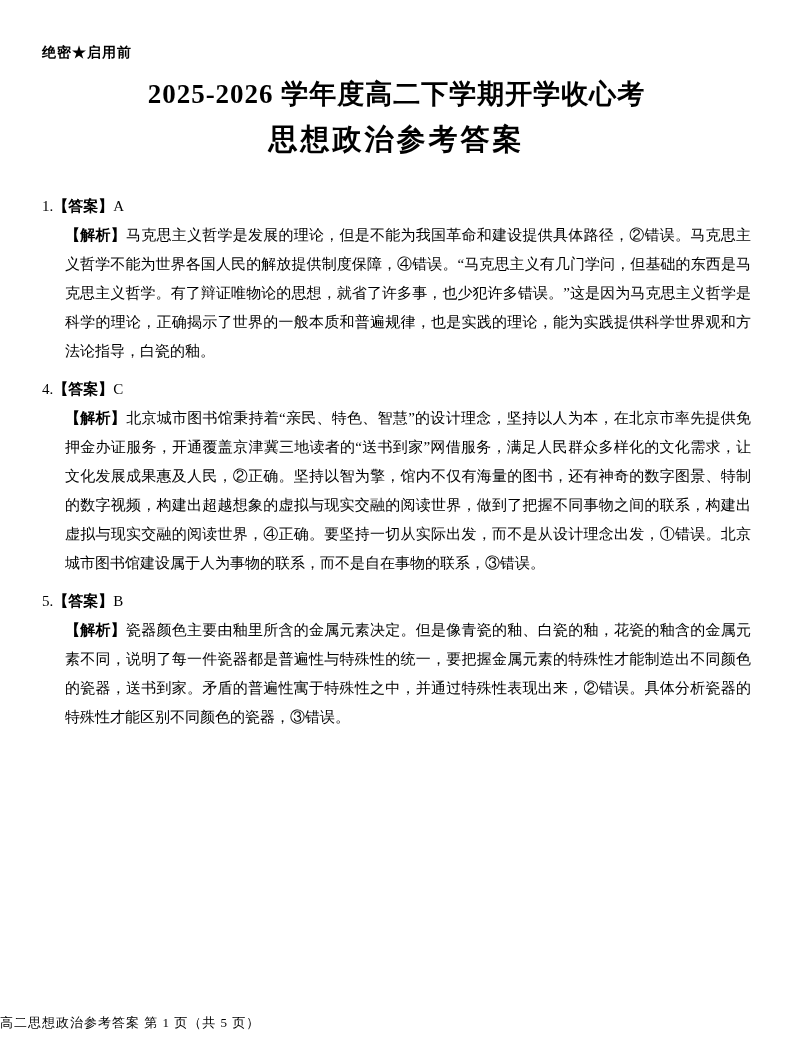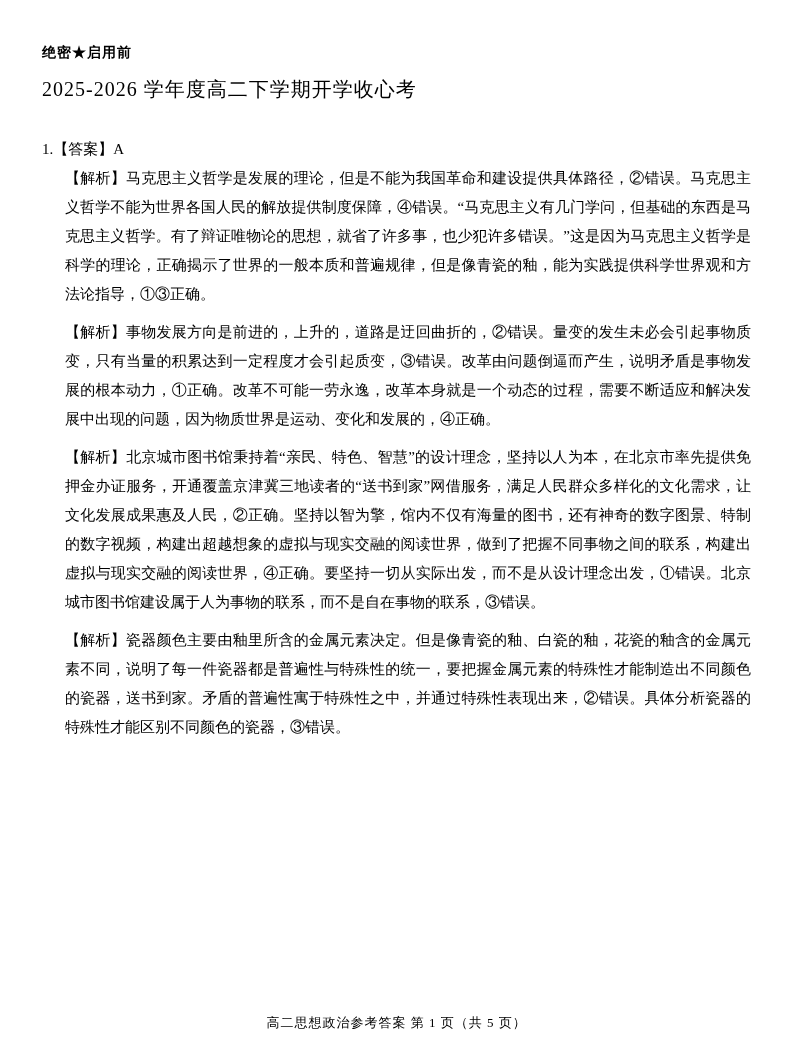--- a/index.html
+++ b/index.html
@@ -17,85 +17,86 @@
     height: 1058px;
     background: #ffffff;
     padding: 44px 42px 20px 42px;
   }
   .security {
     font-size: 14px;
     font-weight: bold;
     letter-spacing: 1px;
   }
   .title {
-    text-align: left;
-    font-size: 20px;
-    font-weight: normal;
+    text-align: center;
+    font-size: 27px;
+    font-weight: bold;
     margin-top: 14px;
     letter-spacing: 1px;
   }
   .subtitle {
     text-align: center;
     font-size: 29px;
     font-weight: bold;
     margin-top: 8px;
     letter-spacing: 3px;
   }
   .answers {
     margin-top: 32px;
     font-size: 15px;
   }
   .item { margin-bottom: 9px; }
   .item-head {
     line-height: 29px;
   }
-  .blabel { font-weight: normal; }
+  .blabel { font-weight: bold; }
   .analysis {
     margin-left: 23px;
     text-align: justify;
     line-height: 29px;
   }
   .footer {
     position: absolute;
     left: 0;
     bottom: 26px;
     width: 100%;
-    text-align: center;
     font-size: 13px;
     letter-spacing: 1px;
   }
 </style>
 </head>
 <body>
 
 <div class="page">
 
   <div class="security">绝密★启用前</div>
 
   <div class="title">2025-2026 学年度高二下学期开学收心考</div>
+  <div class="subtitle">思想政治参考答案</div>
 
   <div class="answers">
 
     <div class="item">
       <div class="item-head"><span>1.</span><span class="blabel">【答案】</span><span>A</span></div>
-      <p class="analysis"><span class="blabel">【解析】</span><span>马克思主义哲学是发展的理论，但是不能为我国革命和建设提供具体路径，②错误。马克思主义哲学不能为世界各国人民的解放提供制度保障，④错误。“马克思主义有几门学问，但基础的东西是马克思主义哲学。有了辩证唯物论的思想，就省了许多事，也少犯许多错误。”这是因为马克思主义哲学是科学的理论，正确揭示了世界的一般本质和普遍规律，但是像青瓷的釉，能为实践提供科学世界观和方法论指导，①③正确。</span></p>
-    </div>
-
-    <div class="item">
-      <p class="analysis"><span class="blabel">【解析】</span><span>事物发展方向是前进的，上升的，道路是迂回曲折的，②错误。量变的发生未必会引起事物质变，只有当量的积累达到一定程度才会引起质变，③错误。改革由问题倒逼而产生，说明矛盾是事物发展的根本动力，①正确。改革不可能一劳永逸，改革本身就是一个动态的过程，需要不断适应和解决发展中出现的问题，因为物质世界是运动、变化和发展的，④正确。</span></p>
+      <p class="analysis"><span class="blabel">【解析】</span><span>马克思主义哲学是发展的理论，但是不能为我国革命和建设提供具体路径，②错误。马克思主义哲学不能为世界各国人民的解放提供制度保障，④错误。“马克思主义有几门学问，但基础的东西是马克思主义哲学。有了辩证唯物论的思想，就省了许多事，也少犯许多错误。”这是因为马克思主义哲学是科学的理论，正确揭示了世界的一般本质和普遍规律，也是实践的理论，能为实践提供科学世界观和方法论指导，白瓷的釉。</span></p>
     </div>
 
     <div class="item">
     </div>
 
     <div class="item">
+    </div>
+
+    <div class="item">
+      <div class="item-head"><span>4.</span><span class="blabel">【答案】</span><span>C</span></div>
       <p class="analysis"><span class="blabel">【解析】</span><span>北京城市图书馆秉持着“亲民、特色、智慧”的设计理念，坚持以人为本，在北京市率先提供免押金办证服务，开通覆盖京津冀三地读者的“送书到家”网借服务，满足人民群众多样化的文化需求，让文化发展成果惠及人民，②正确。坚持以智为擎，馆内不仅有海量的图书，还有神奇的数字图景、特制的数字视频，构建出超越想象的虚拟与现实交融的阅读世界，做到了把握不同事物之间的联系，构建出虚拟与现实交融的阅读世界，④正确。要坚持一切从实际出发，而不是从设计理念出发，①错误。北京城市图书馆建设属于人为事物的联系，而不是自在事物的联系，③错误。</span></p>
     </div>
 
     <div class="item">
+      <div class="item-head"><span>5.</span><span class="blabel">【答案】</span><span>B</span></div>
       <p class="analysis"><span class="blabel">【解析】</span><span>瓷器颜色主要由釉里所含的金属元素决定。但是像青瓷的釉、白瓷的釉，花瓷的釉含的金属元素不同，说明了每一件瓷器都是普遍性与特殊性的统一，要把握金属元素的特殊性才能制造出不同颜色的瓷器，送书到家。矛盾的普遍性寓于特殊性之中，并通过特殊性表现出来，②错误。具体分析瓷器的特殊性才能区别不同颜色的瓷器，③错误。</span></p>
     </div>
 
   </div>
 
   <div class="footer">高二思想政治参考答案 第 1 页（共 5 页）</div>
 
 </div>
 
 </body></html>

